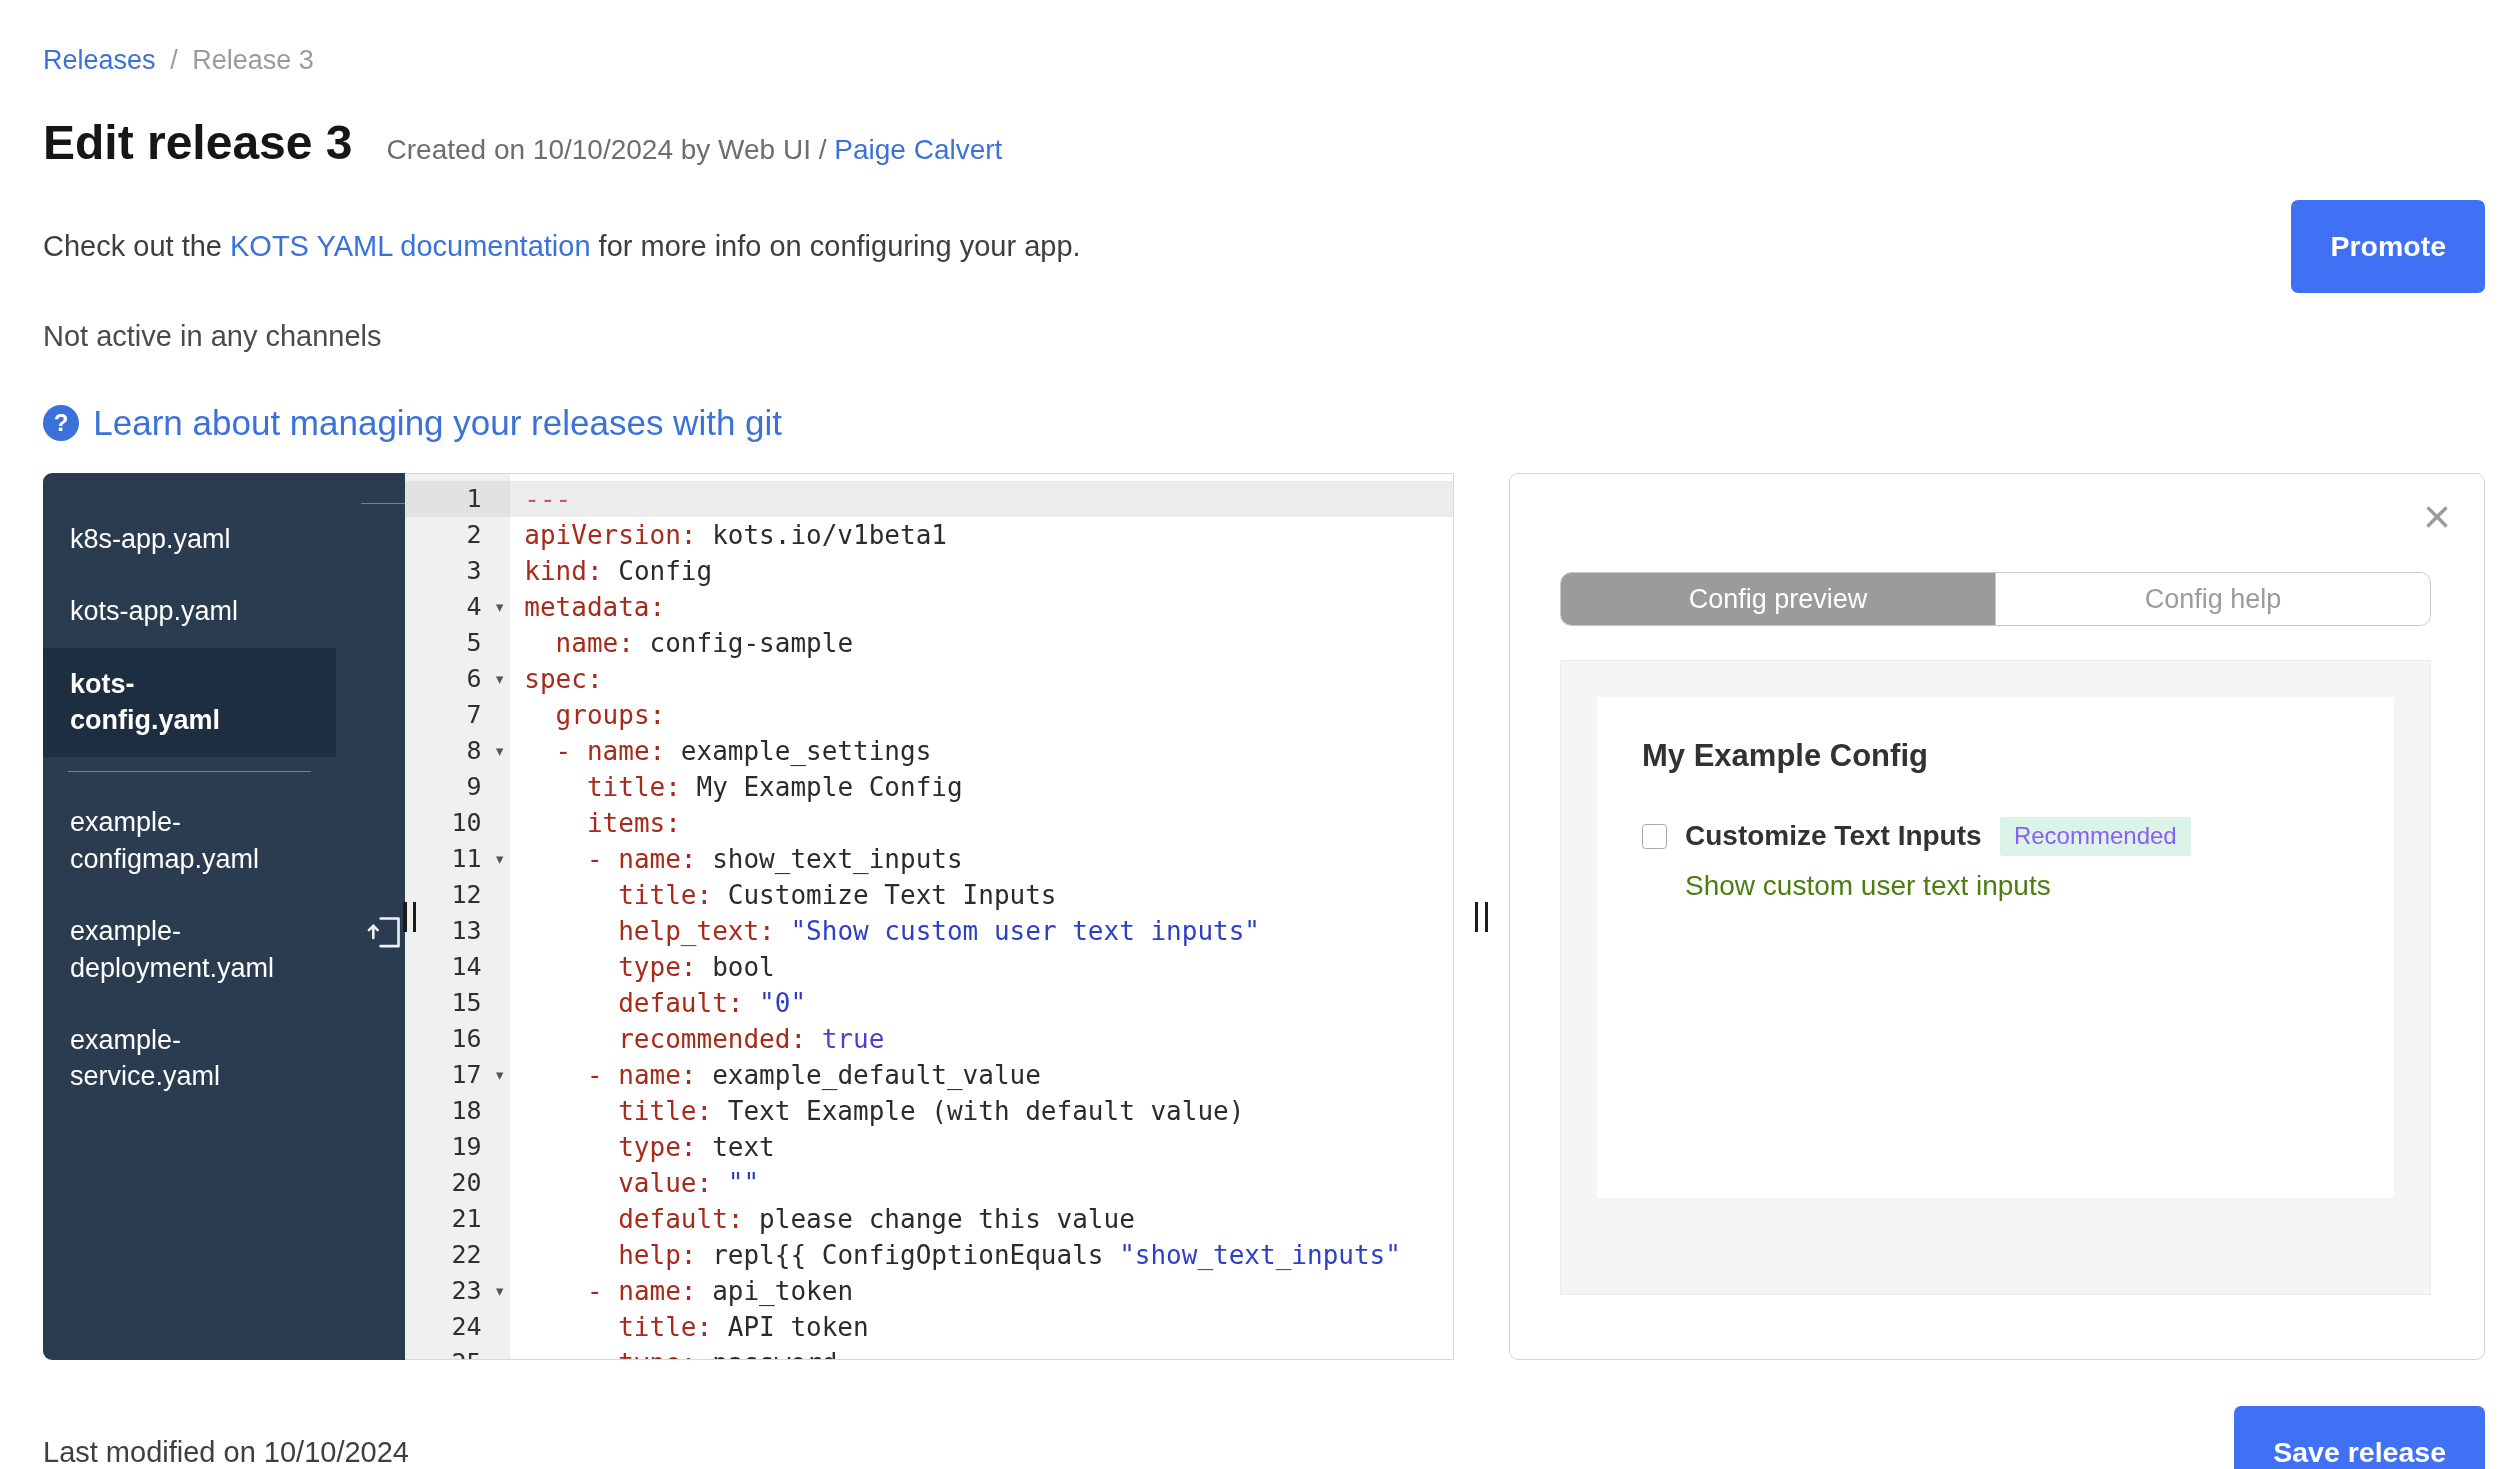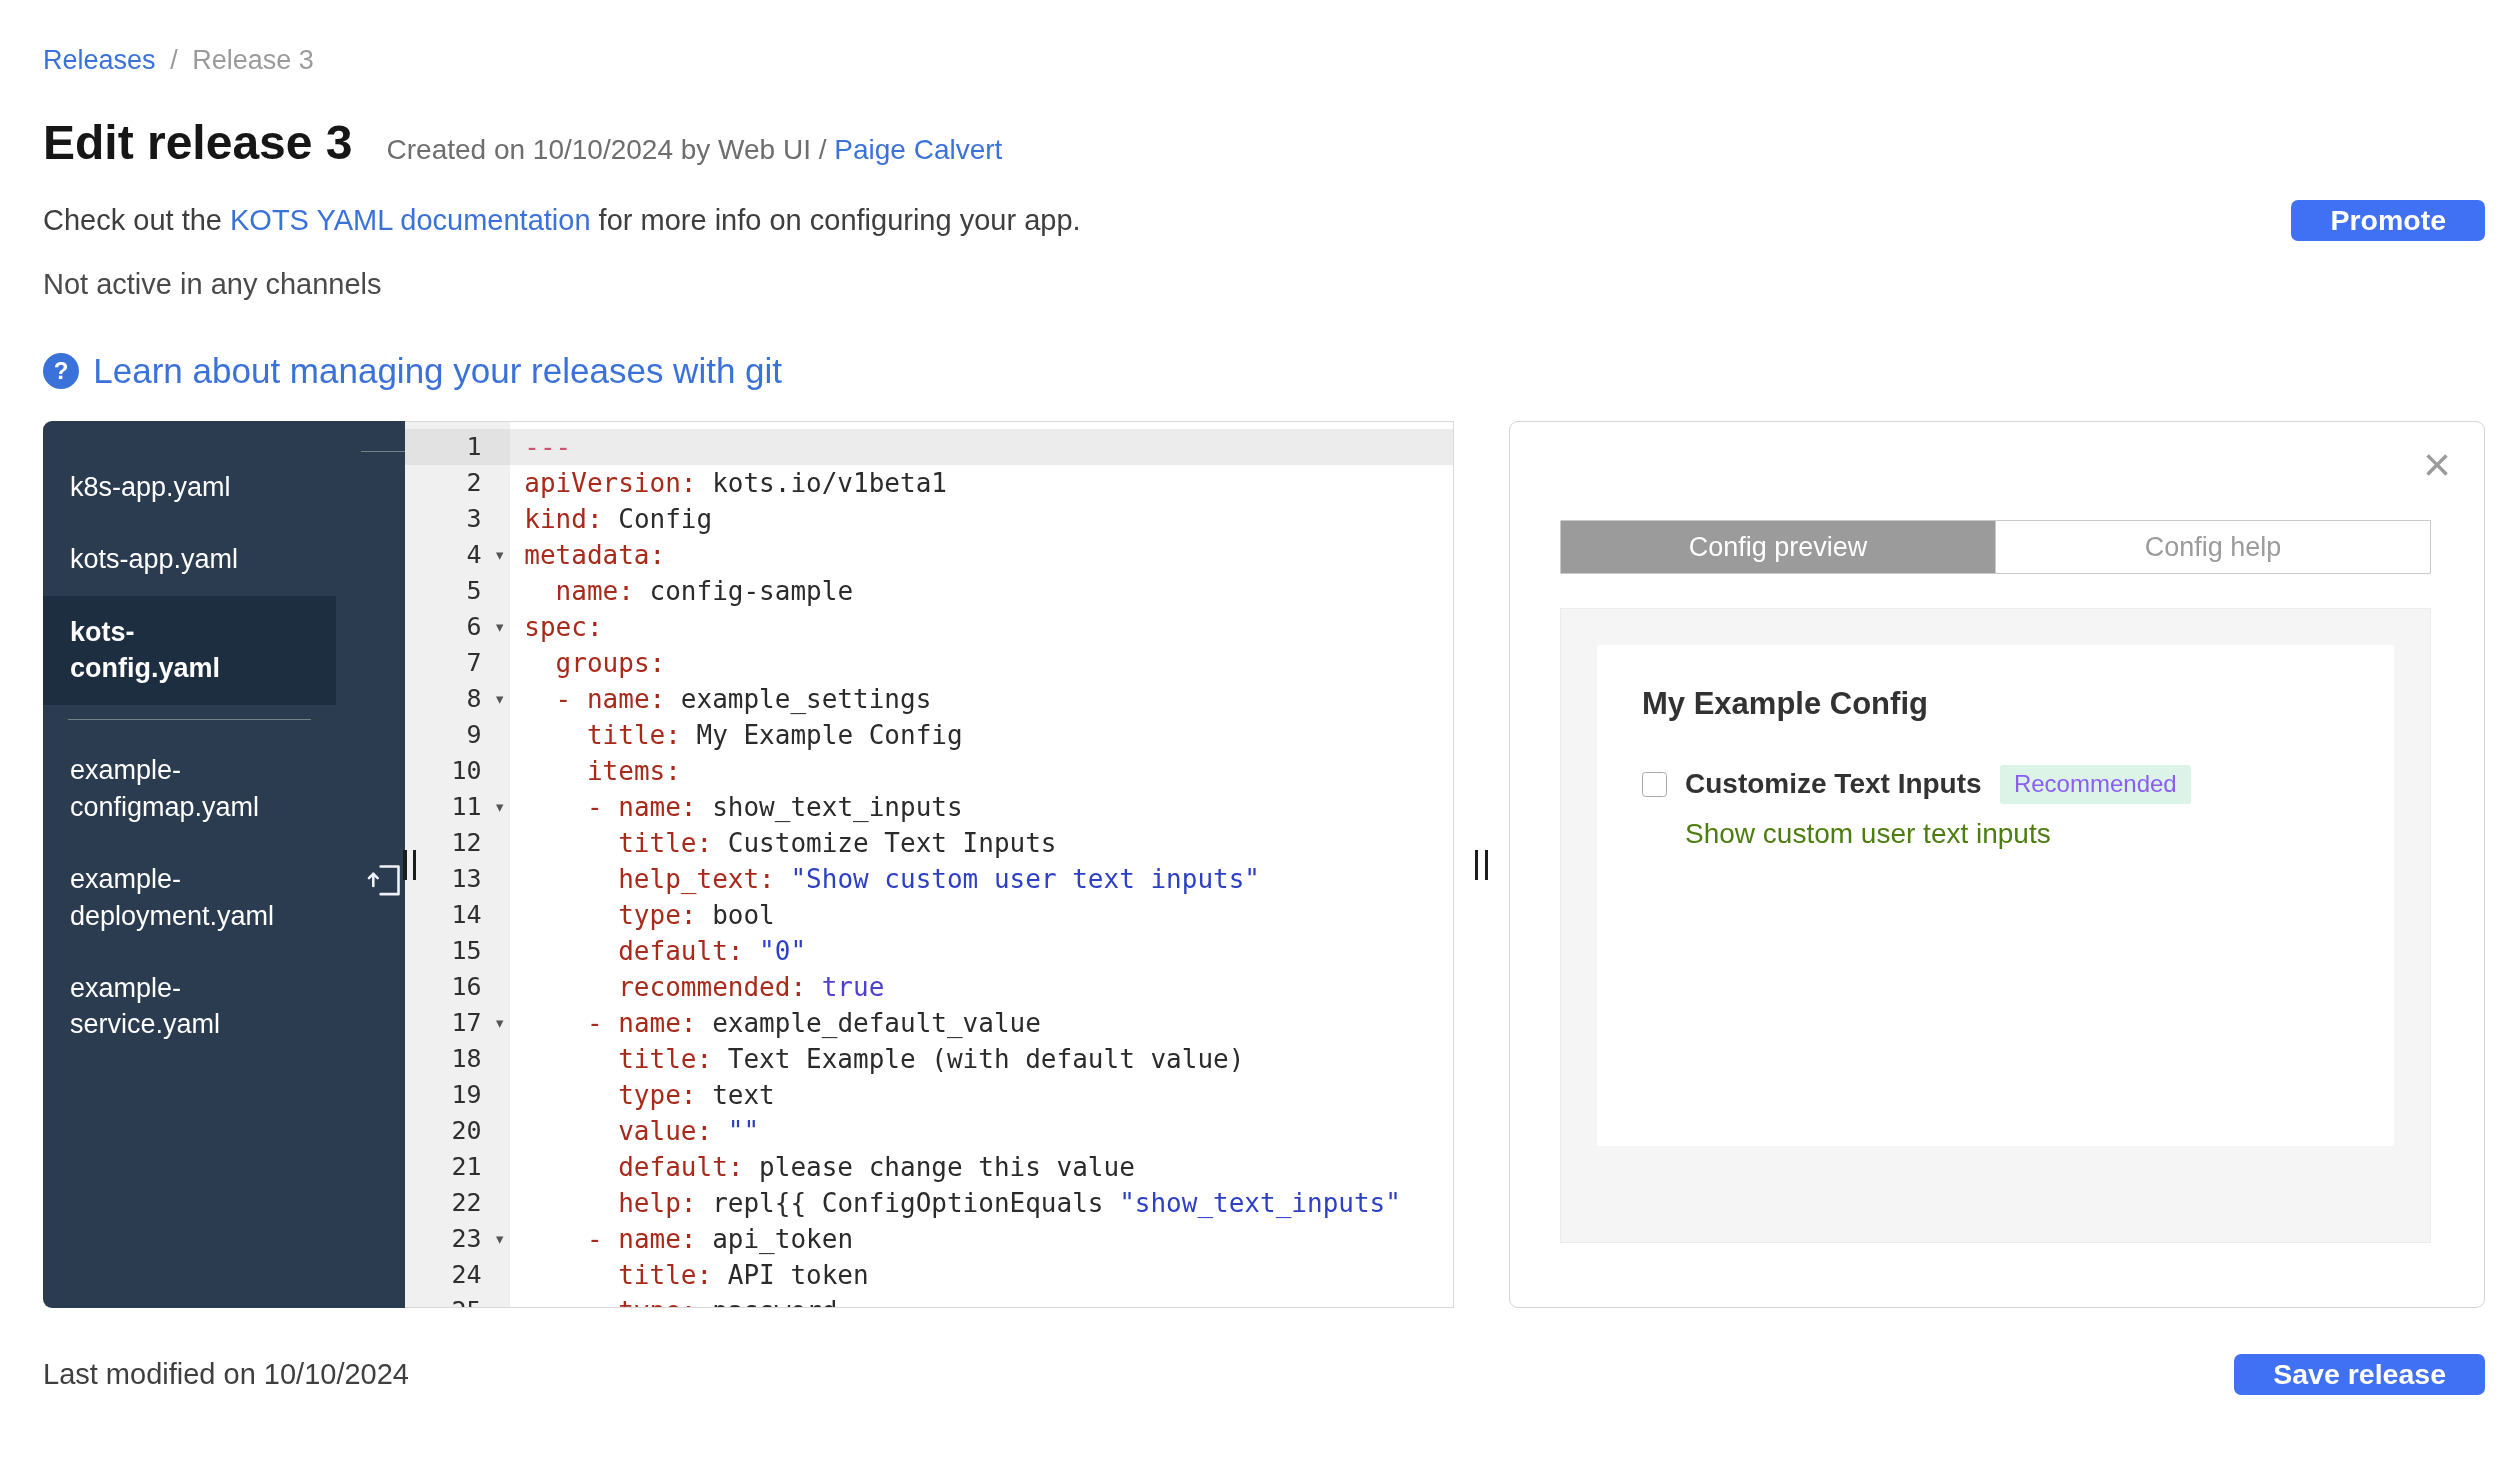--- a/index.html
+++ b/index.html
@@ -18,21 +18,21 @@
   .bc-sep { margin: 0 7.1px; }
 
   
   .title-row { margin-top: 39px; display: flex; align-items: baseline; gap: 34px; }
   h1 { margin: 0; font-size: 48px; font-weight: 700; color: #161616; }
   .created { font-size: 28px; color: #6e6e6e; }
   .docs-row { margin-top: 30px; display: flex; align-items: center; justify-content: space-between; }
   .docs { margin: 0; font-size: 29px; color: #3e3e3e; }
   .btn {
     background: #4071f4; color: #fff; border: none; border-radius: 7.1px;
-    font-size: 28.5px; font-weight: 700; padding: 4px 39px; cursor: pointer;
+    font-size: 28.5px; font-weight: 700; padding: 30px 39px; cursor: pointer;
     font-family: inherit;
   }
   .channel-status { margin: 27px 0 0; font-size: 29px; color: #4a4a4a; }
   .git-help { margin-top: 50px; display: flex; align-items: center; gap: 14.3px; }
   .qicon {
     width: 36px; height: 36px; border-radius: 50%; background: #3b72d9; color: #fff;
     font-size: 24px; font-weight: 700; display: flex; align-items: center; justify-content: center;
     cursor: pointer; flex: none;
   }
   .git-link { font-size: 35px; }
@@ -86,21 +86,21 @@
   .drag-handle.left { position: absolute; left: 360px; top: 50%; transform: translateY(-50%); z-index: 2; }
 
   .preview {
     width: 976px; flex: none; background: #fff; border: 0.9px solid #d5d5d5; border-radius: 9px;
     position: relative; padding: 98px 53px 0 50px; overflow: hidden;
   }
   .close {
     position: absolute; top: 18px; right: 27px; background: none; border: none;
     font-size: 48px; color: #9b9b9b; cursor: pointer; line-height: 1; font-family: inherit;
   }
-  .ptabs { display: flex; border: 0.9px solid #c9c9c9; border-radius: 1px; overflow: hidden; }
+  .ptabs { display: flex; border: 0.9px solid #c9c9c9; border-radius: 11px; overflow: hidden; }
   .ptab {
     flex: 1; height: 52px; background: #fff; color: #9b9b9b; border: none;
     font-size: 27px; font-family: inherit; cursor: pointer;
   }
   .ptab.active { background: #9b9b9b; color: #fff; }
   .ptab + .ptab { border-left: 0.9px solid #c9c9c9; }
   .gray-panel { margin-top: 34px; background: #f5f5f5; border: 0.9px solid #ececec; height: 635px; padding: 36px; }
   .config-card { background: #fff; height: 501px; padding: 41px 45px; }
   .config-card h2 { margin: 0; font-size: 31px; color: #323232; font-weight: 700; }
   .opt-row { margin-top: 43px; display: flex; align-items: center; gap: 18px; }

